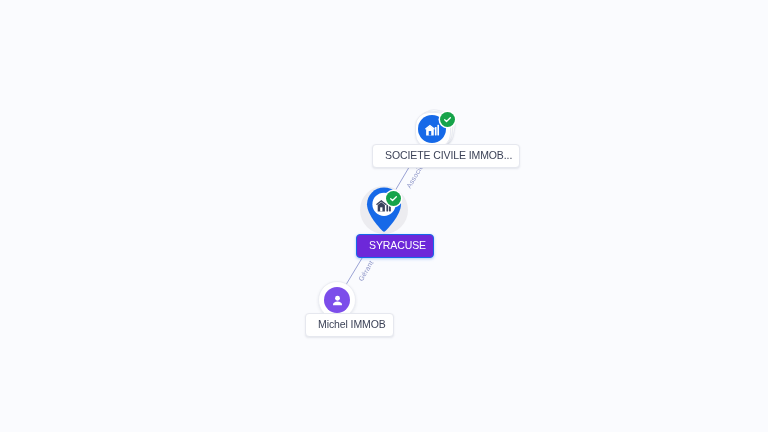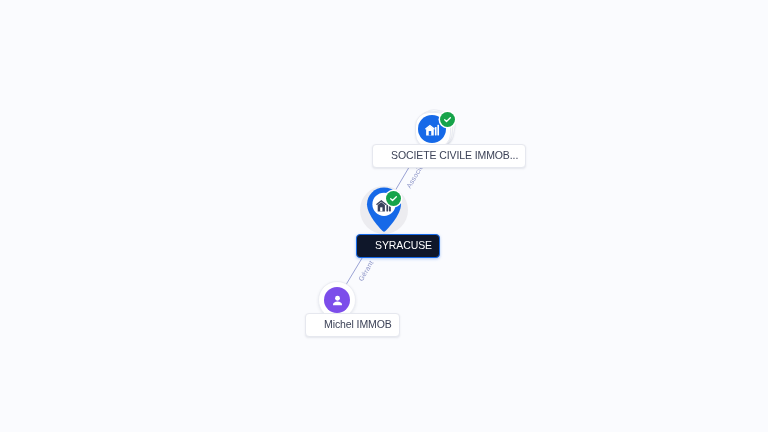--- a/index.html
+++ b/index.html
@@ -49,32 +49,32 @@
     z-index: 6;
   }
   .badge svg { display: block; }
 
   .label-pill {
     position: absolute;
     white-space: nowrap;
     border-radius: 4px;
     font-size: 10.5px;
     line-height: 1;
-    padding: 5px 7px 6px 18px;
+    padding: 5px 7px 6px 12px;
     letter-spacing: -0.1px;
     z-index: 8;
   }
   .label-white {
     background: #ffffff;
     color: #3c4257;
     border: 1px solid #e6e8ef;
     box-shadow: 0 1px 2px rgba(40,50,80,0.10);
   }
   .label-selected {
-    background: #0f172a;
+    background: #6d28d9;
     color: #ffffff;
     border: 1px solid #1669e8;
     box-shadow: 0 1px 3px rgba(22,105,232,0.35);
   }
 
   
   .stack {
     position: absolute;
     width: 38px;
     height: 38px;

